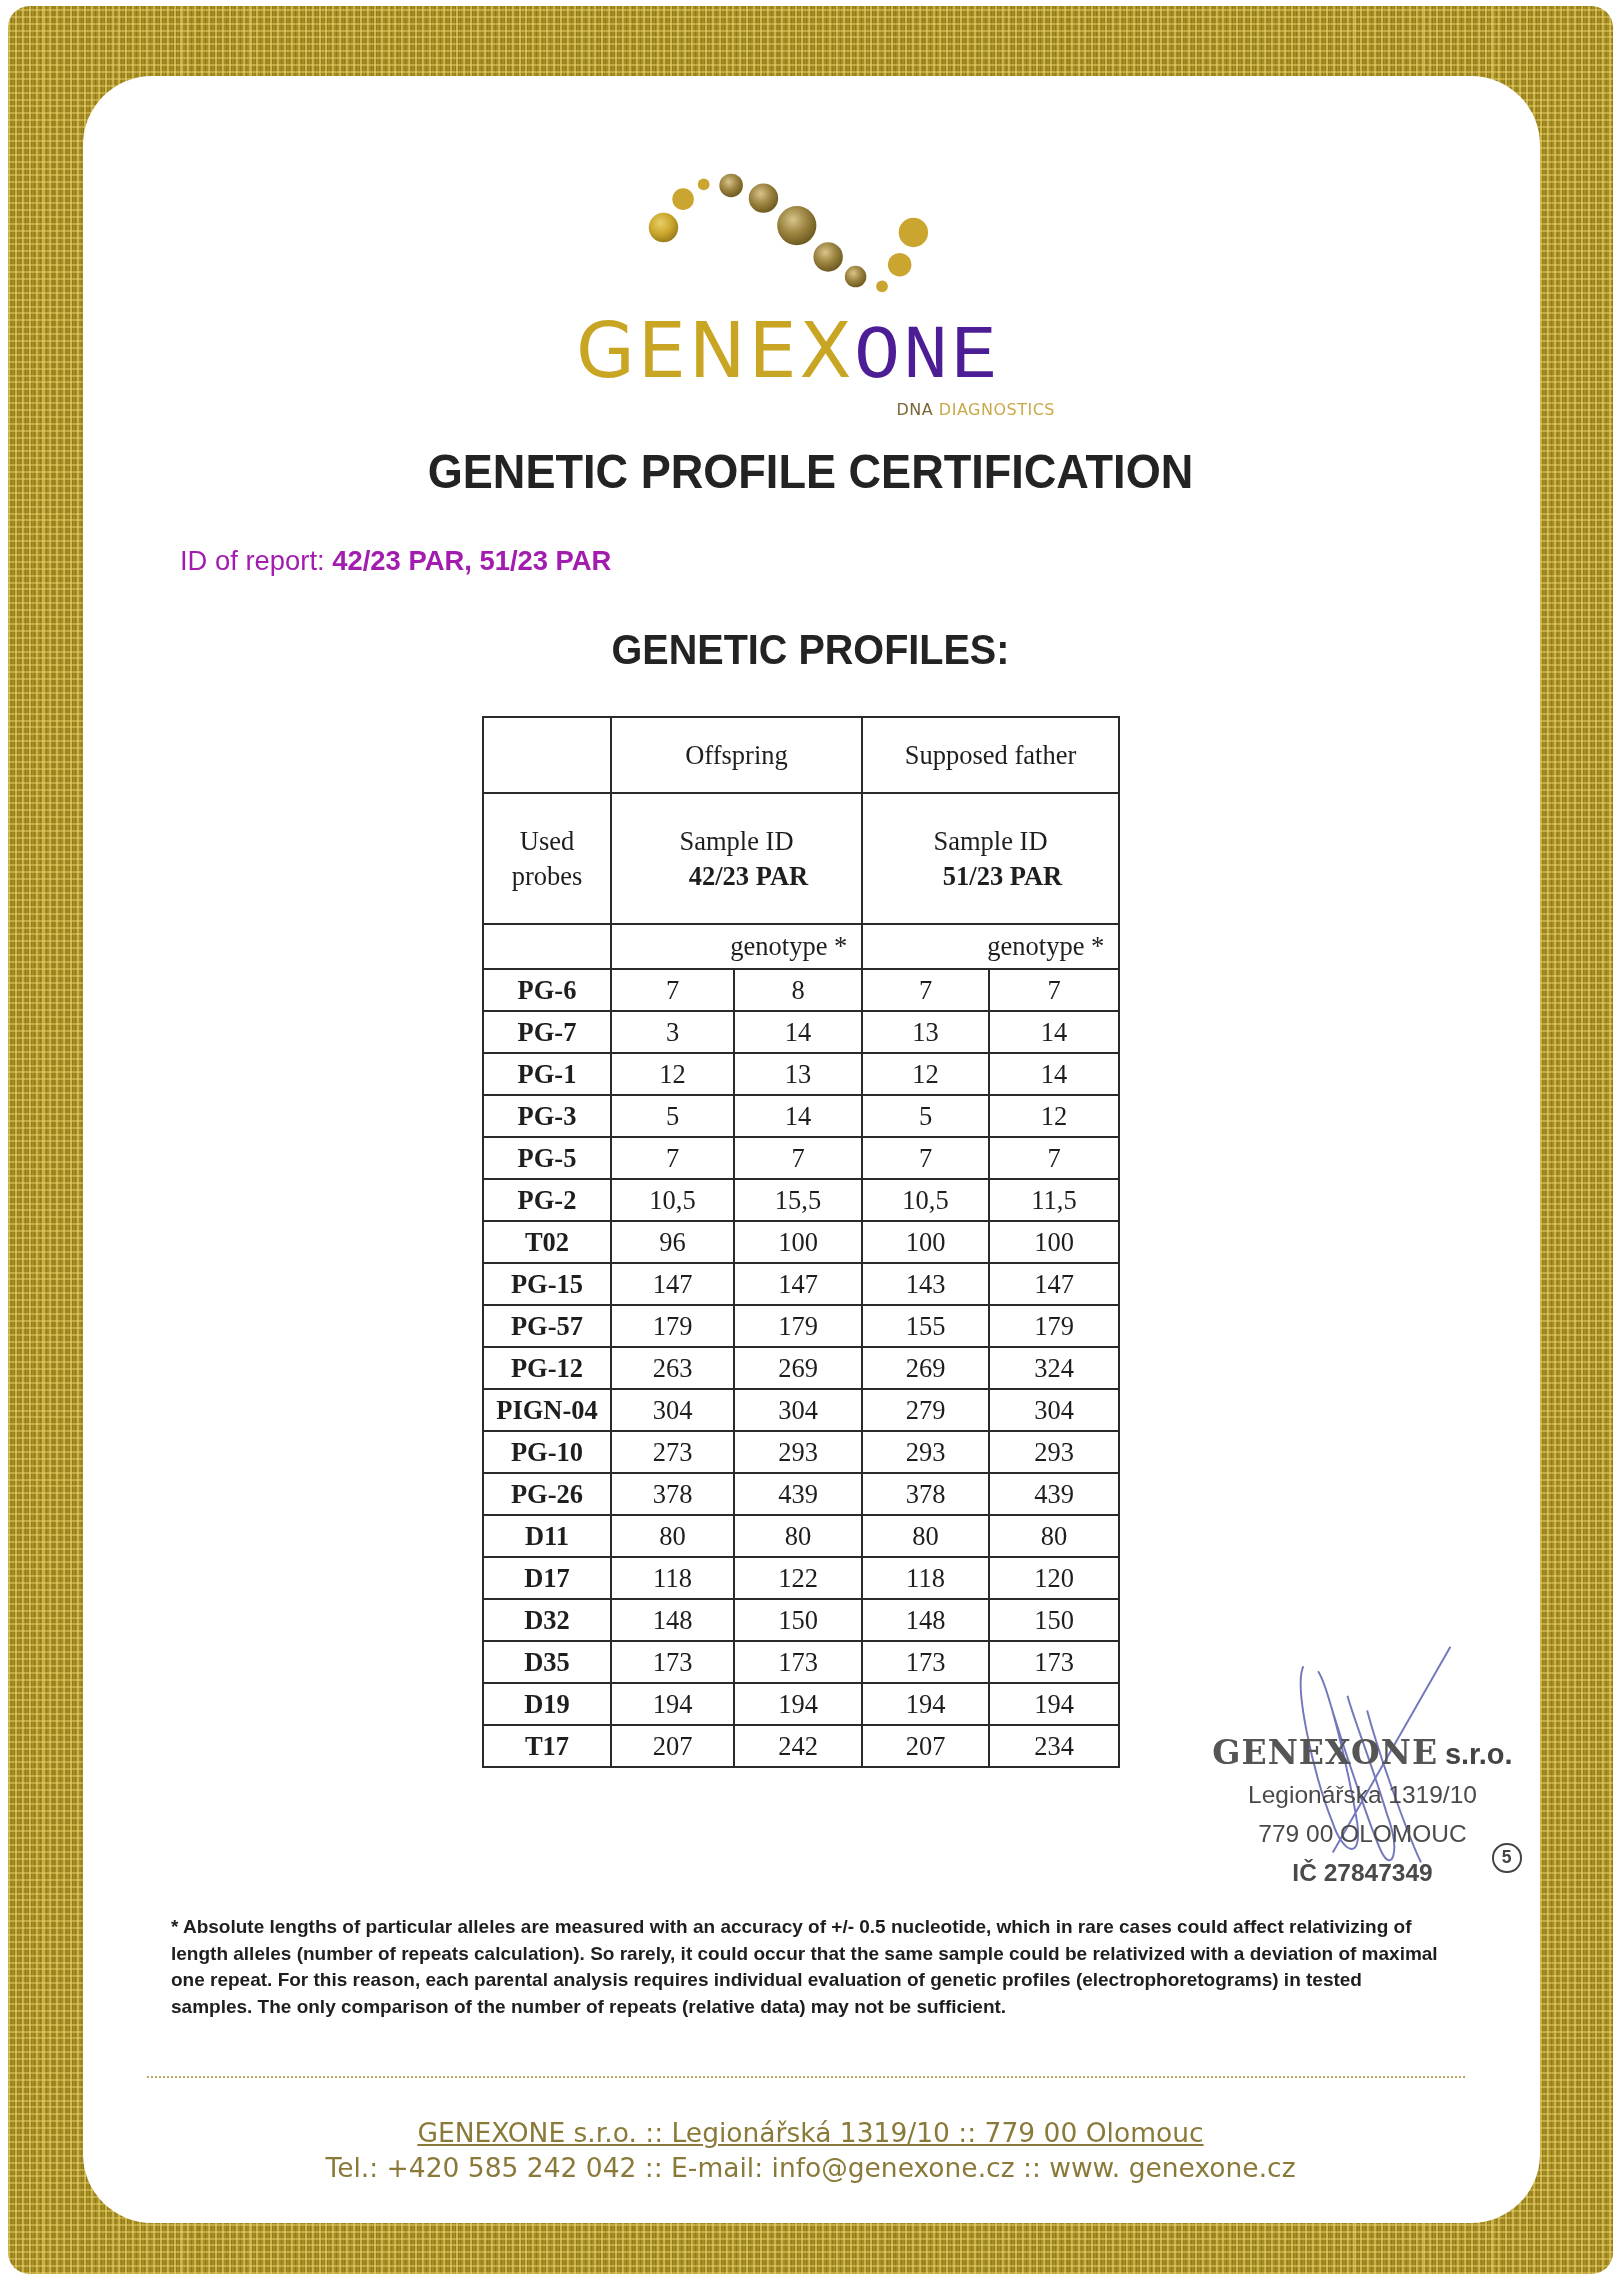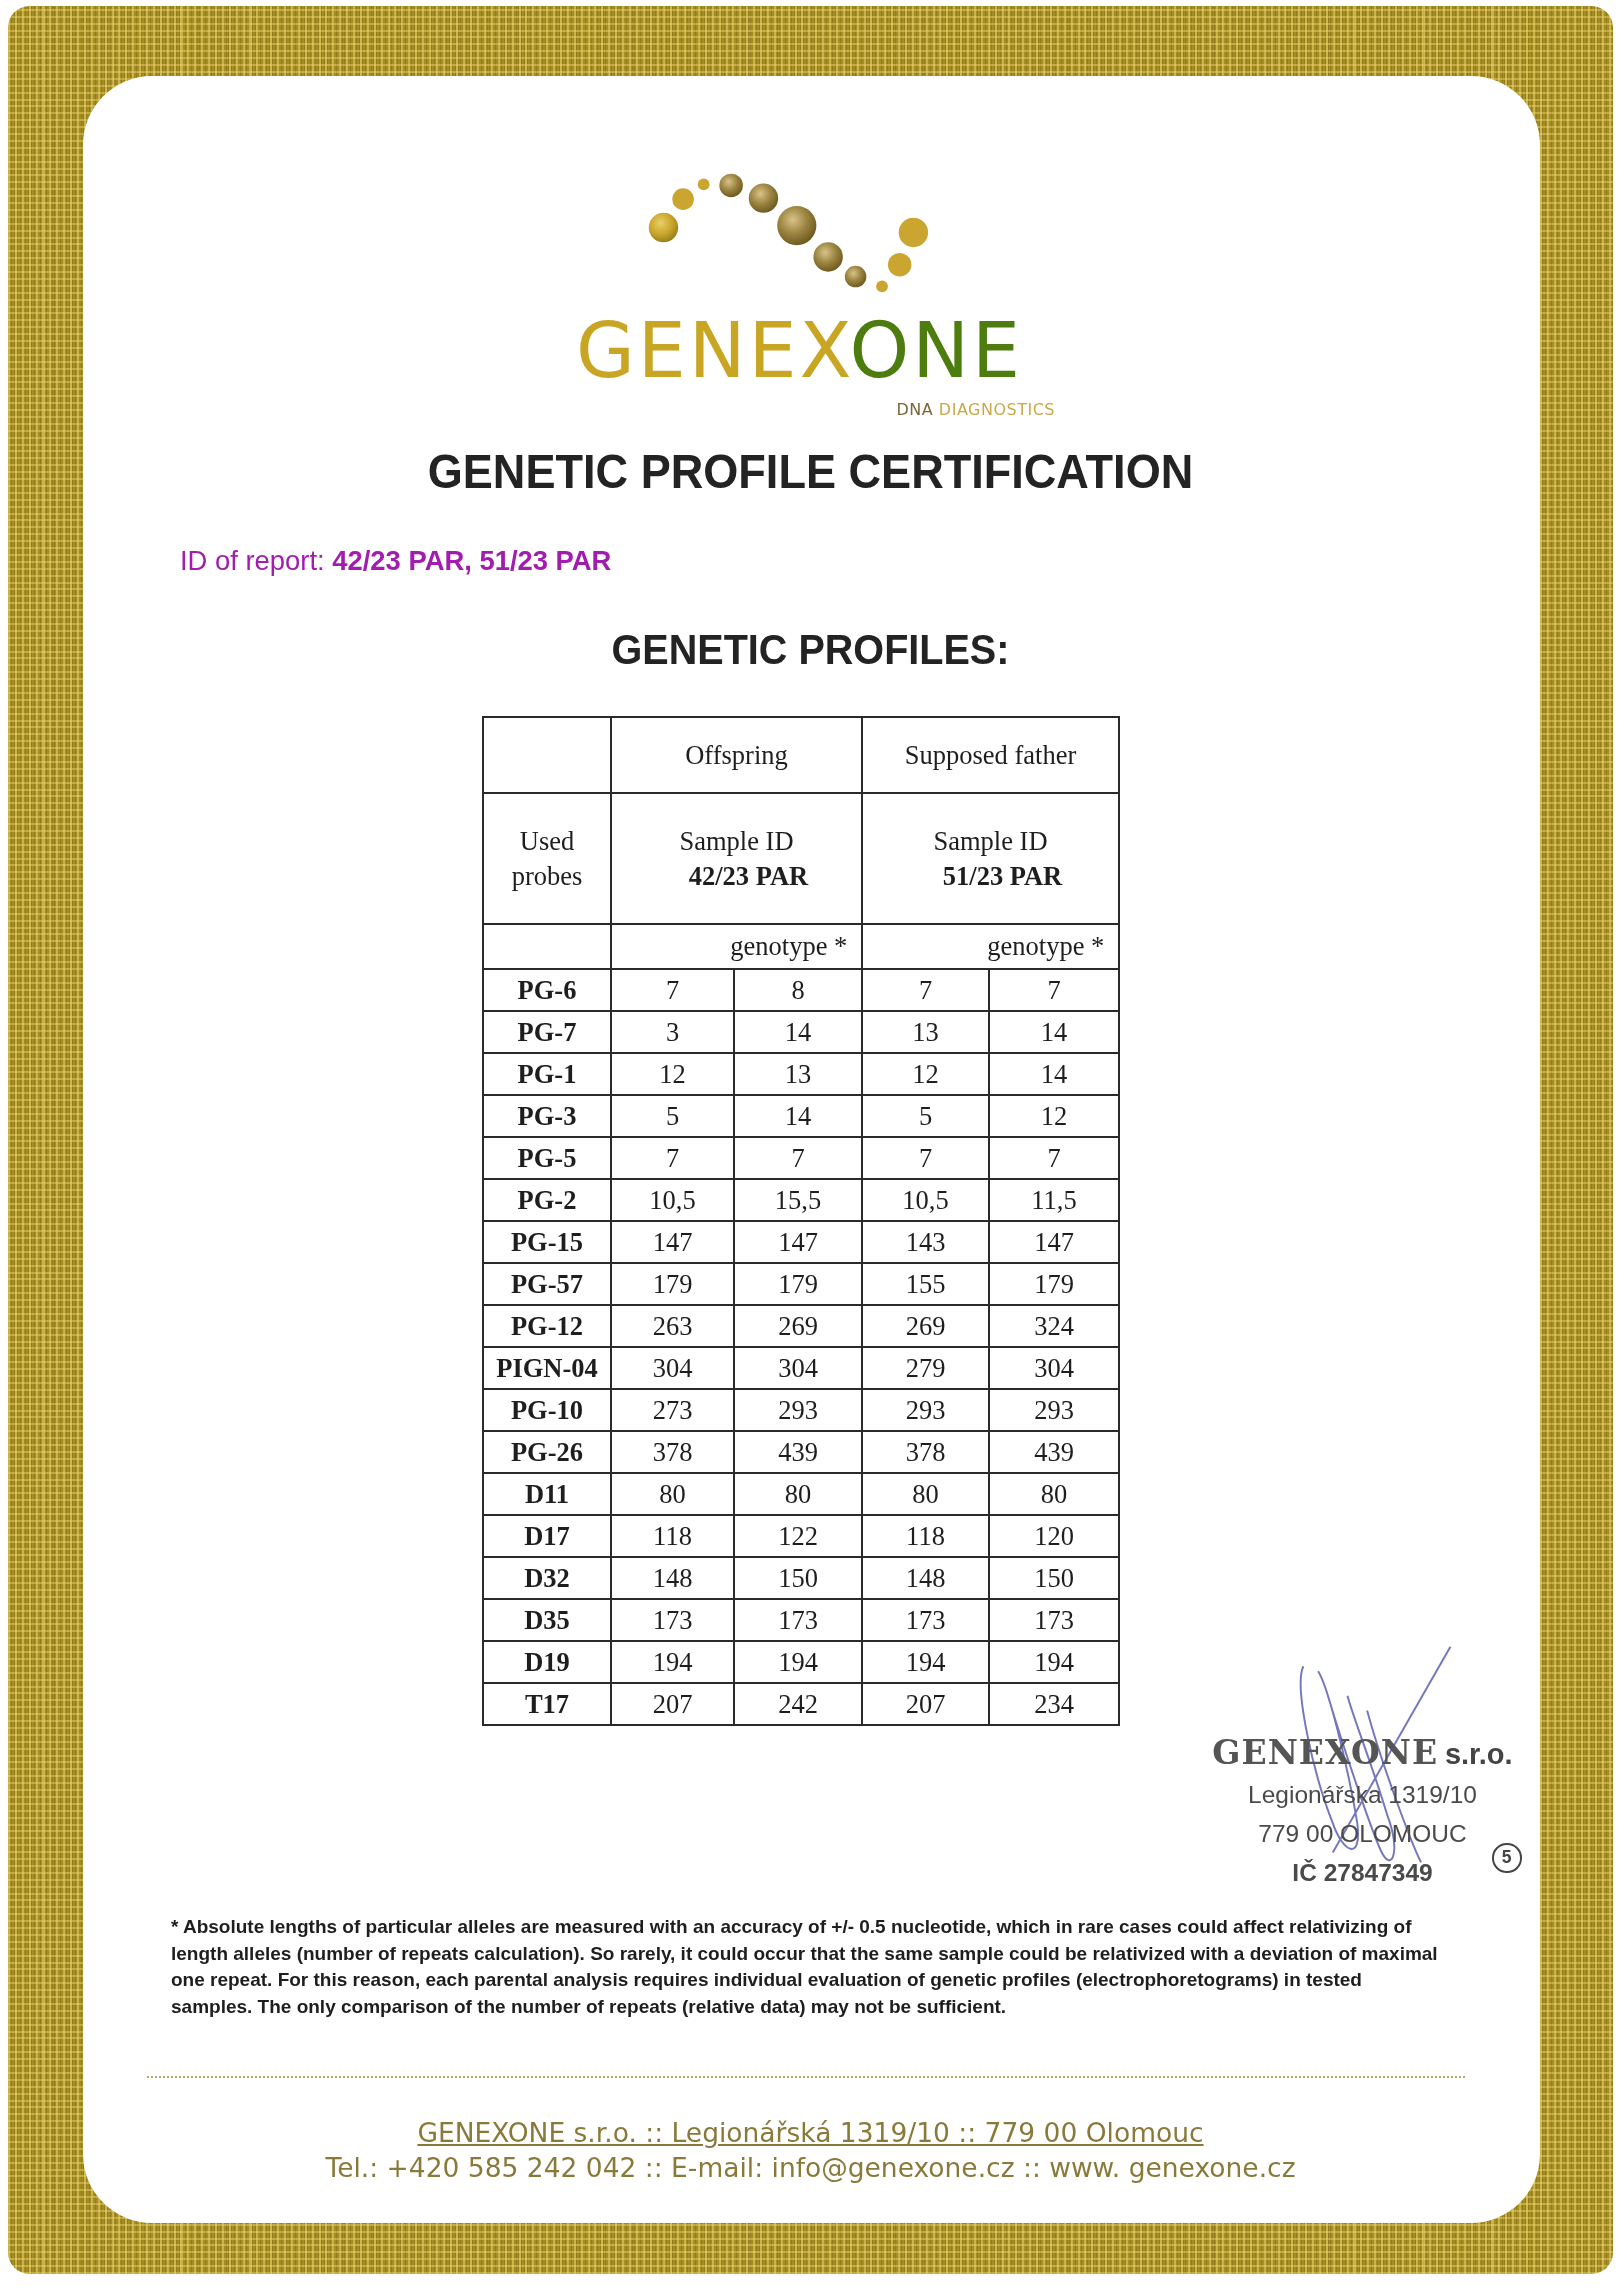--- a/index.html
+++ b/index.html
@@ -10,21 +10,21 @@
            background-image:
              repeating-linear-gradient(90deg, rgba(240,214,110,0.55) 0 2px, transparent 2px 6.9px),
              repeating-linear-gradient(0deg, rgba(240,214,110,0.45) 0 2px, transparent 2px 6.9px),
              repeating-linear-gradient(90deg, rgba(90,72,10,0.25) 0 1px, transparent 1px 2.9px); }
   .panel { position:absolute; left:83px; top:76px; width:1457px; height:2147px; background:#ffffff; border-radius:69px; }
 
   .logo-dots { position:absolute; left:0; top:0; width:1621px; height:314px; }
   .wordmark { position:absolute; left:576px; top:312px; width:451px; height:78px; font-size:76px; line-height:78px;
               letter-spacing:2.9px; font-weight:normal; font-family:"DejaVu Sans", sans-serif; white-space:nowrap; }
   .wordmark .w1 { color:#c9a524; }
-  .wordmark .w2 { color:#4d7c0f; }
+  .wordmark .w2 { color:#4c1d95;font-family:Liberation Mono, monospace; }
   .tagline { position:absolute; left:765px; top:400px; width:290px; text-align:right; font-size:16px; letter-spacing:0.5px;
              font-family:"DejaVu Sans", sans-serif; white-space:nowrap; }
   .tagline .t1 { color:#7a6636; }
   .tagline .t2 { color:#c8a94a; }
 
   .title { position:absolute; left:0; width:1621px; top:443px; text-align:center; font-size:49px; font-weight:bold;
            font-family:"Liberation Sans", sans-serif; color:#232323; letter-spacing:0px; transform:scaleX(0.92); }
   .report-id { position:absolute; left:180px; top:545px; font-size:27.4px; white-space:nowrap; color:#a21caf; }
   .report-id b { font-weight:bold; }
   .subtitle { position:absolute; left:0; width:1621px; top:625px; text-align:center; font-size:43px; font-weight:bold; color:#232323;
@@ -168,20 +168,27 @@
         <td>7</td>
       </tr>
       <tr class="row">
         <td class="probe">PG-2</td>
         <td>10,5</td>
         <td>15,5</td>
         <td>10,5</td>
         <td>11,5</td>
       </tr>
       <tr class="row">
+        <td class="probe">T02</td>
+        <td>96</td>
+        <td>100</td>
+        <td>100</td>
+        <td>100</td>
+      </tr>
+      <tr class="row">
         <td class="probe">PG-15</td>
         <td>147</td>
         <td>147</td>
         <td>143</td>
         <td>147</td>
       </tr>
       <tr class="row">
         <td class="probe">PG-57</td>
         <td>179</td>
         <td>179</td>

